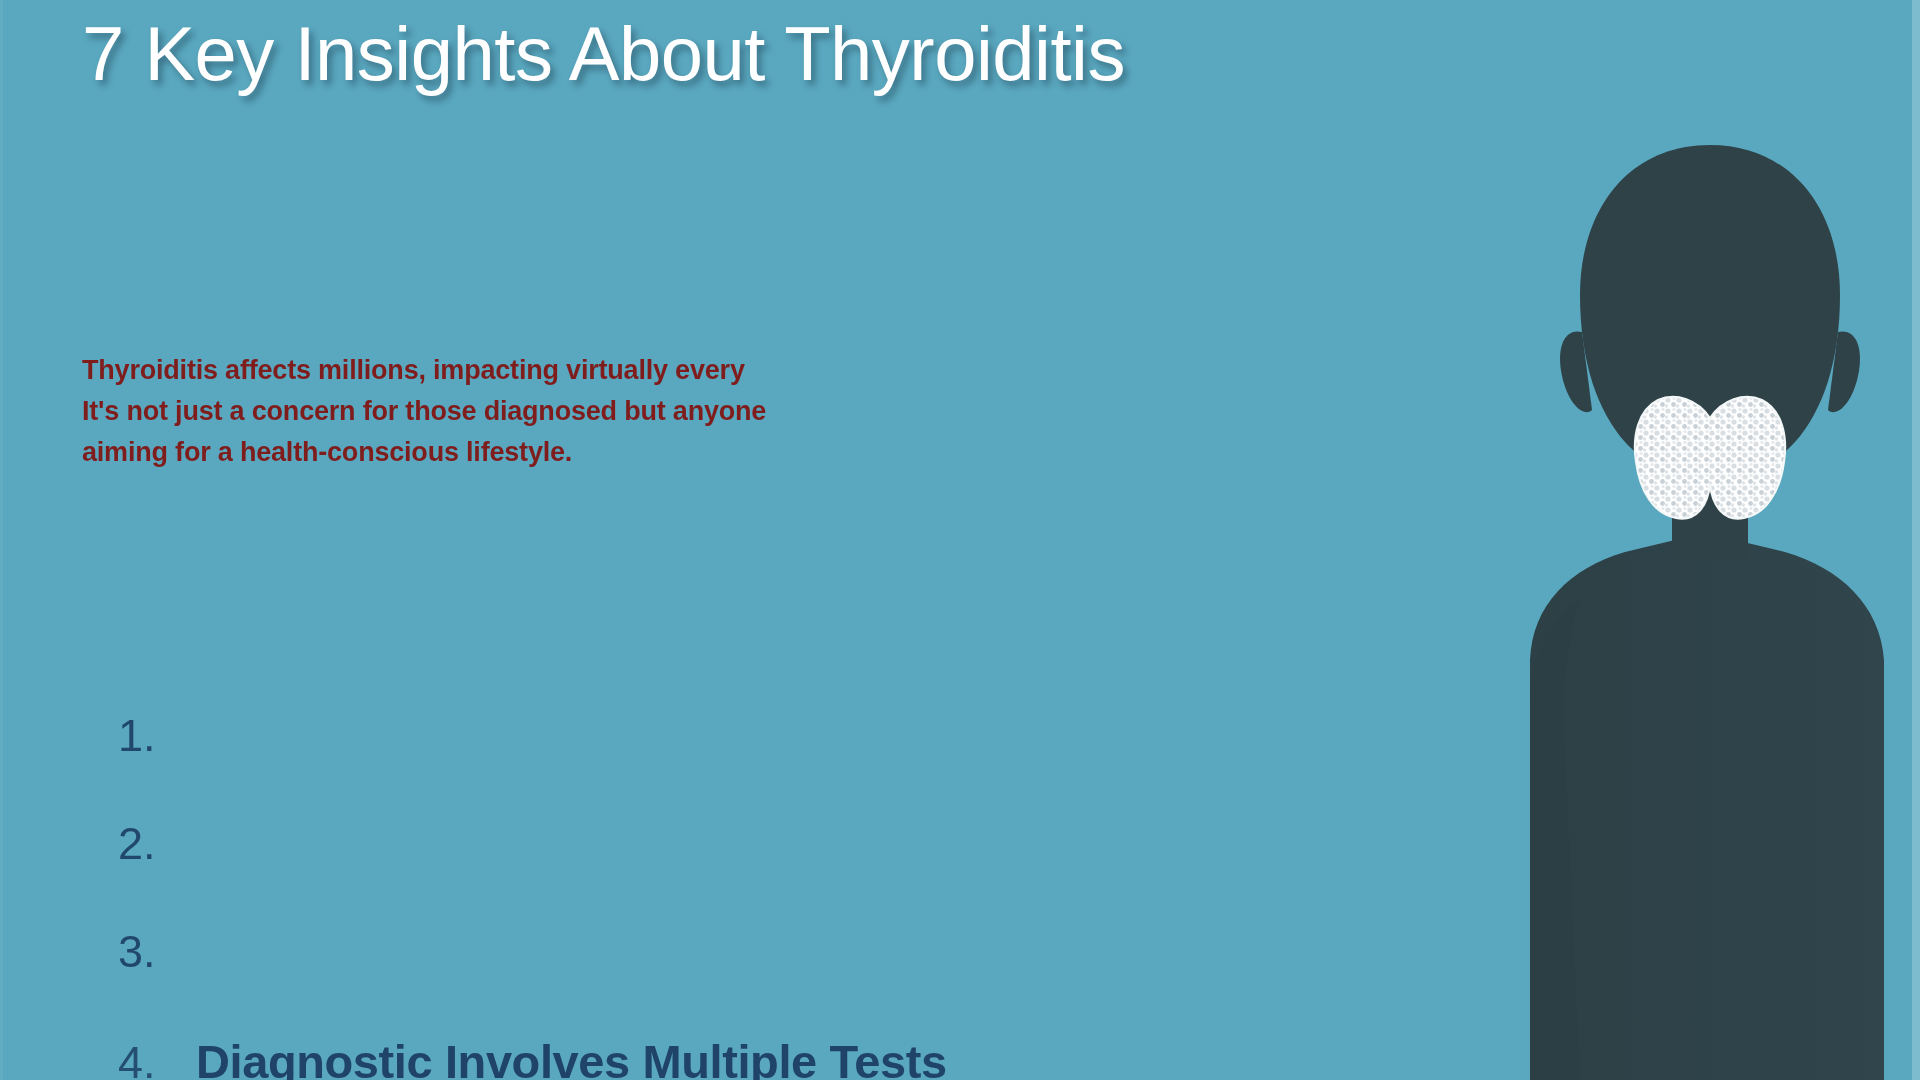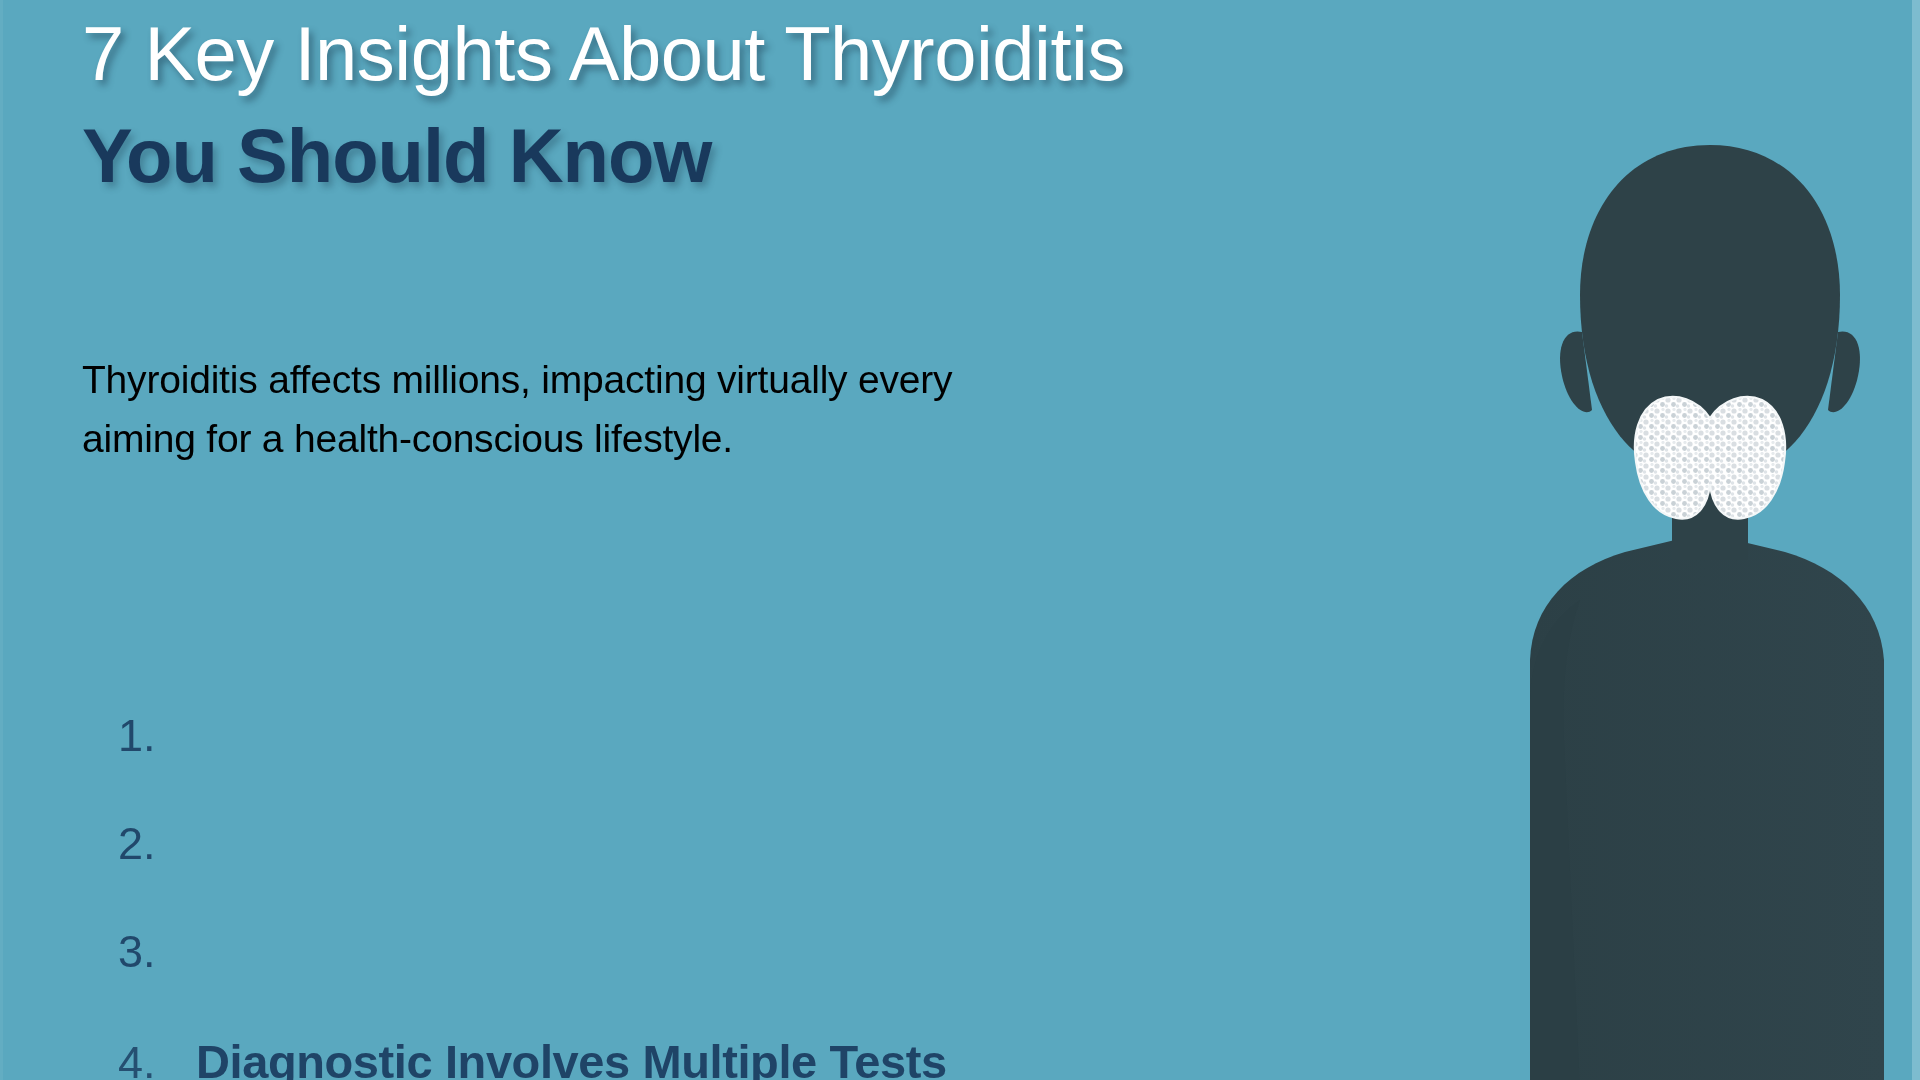--- a/index.html
+++ b/index.html
@@ -82,23 +82,23 @@
     margin-top: 22px;
     white-space: nowrap;
     text-shadow: 4px 5px 7px rgba(18,45,65,0.30);
   }
 
   #intro-paragraph {
     position: absolute;
     left: 82px;
     top: 350px;
     width: 1120px;
-    font-size: 39px;
-    font-weight: 400;
-    color: #000000;
+    font-size: 27px;
+    font-weight: 700;
+    color: #7f1d1d;
     line-height: 1.52;
     letter-spacing: -0.2px;
   }
   #intro-paragraph .pline { display: block; white-space: nowrap; }
 
   
   #insight-list {
     position: absolute;
     left: 118px;
     top: 710px;
@@ -196,25 +196,25 @@
 
         <path d="M414 352 C422 344, 438 344, 446 352 C440 362, 420 362, 414 352 Z" fill="url(#glandTexture)"></path>
       </g>
     </svg>
   </div>
 
   <div id="text-column">
 
     <div id="headline-block">
       <div id="headline-line-1">7 Key Insights About Thyroiditis</div>
-      <div id="headline-line-2">You Should Know</div>
     </div>
 
     <div id="intro-paragraph">
       <span class="pline">Thyroiditis affects millions, impacting virtually every</span>
+      <span class="pline">It's not just a concern for those diagnosed but anyone</span>
       <span class="pline">aiming for a health-conscious lifestyle.</span>
     </div>
 
     <ol id="insight-list">
       <li class="insight-item">
         <span class="insight-num">1.</span>
       </li>
       <li class="insight-item">
         <span class="insight-num">2.</span>
       </li>

